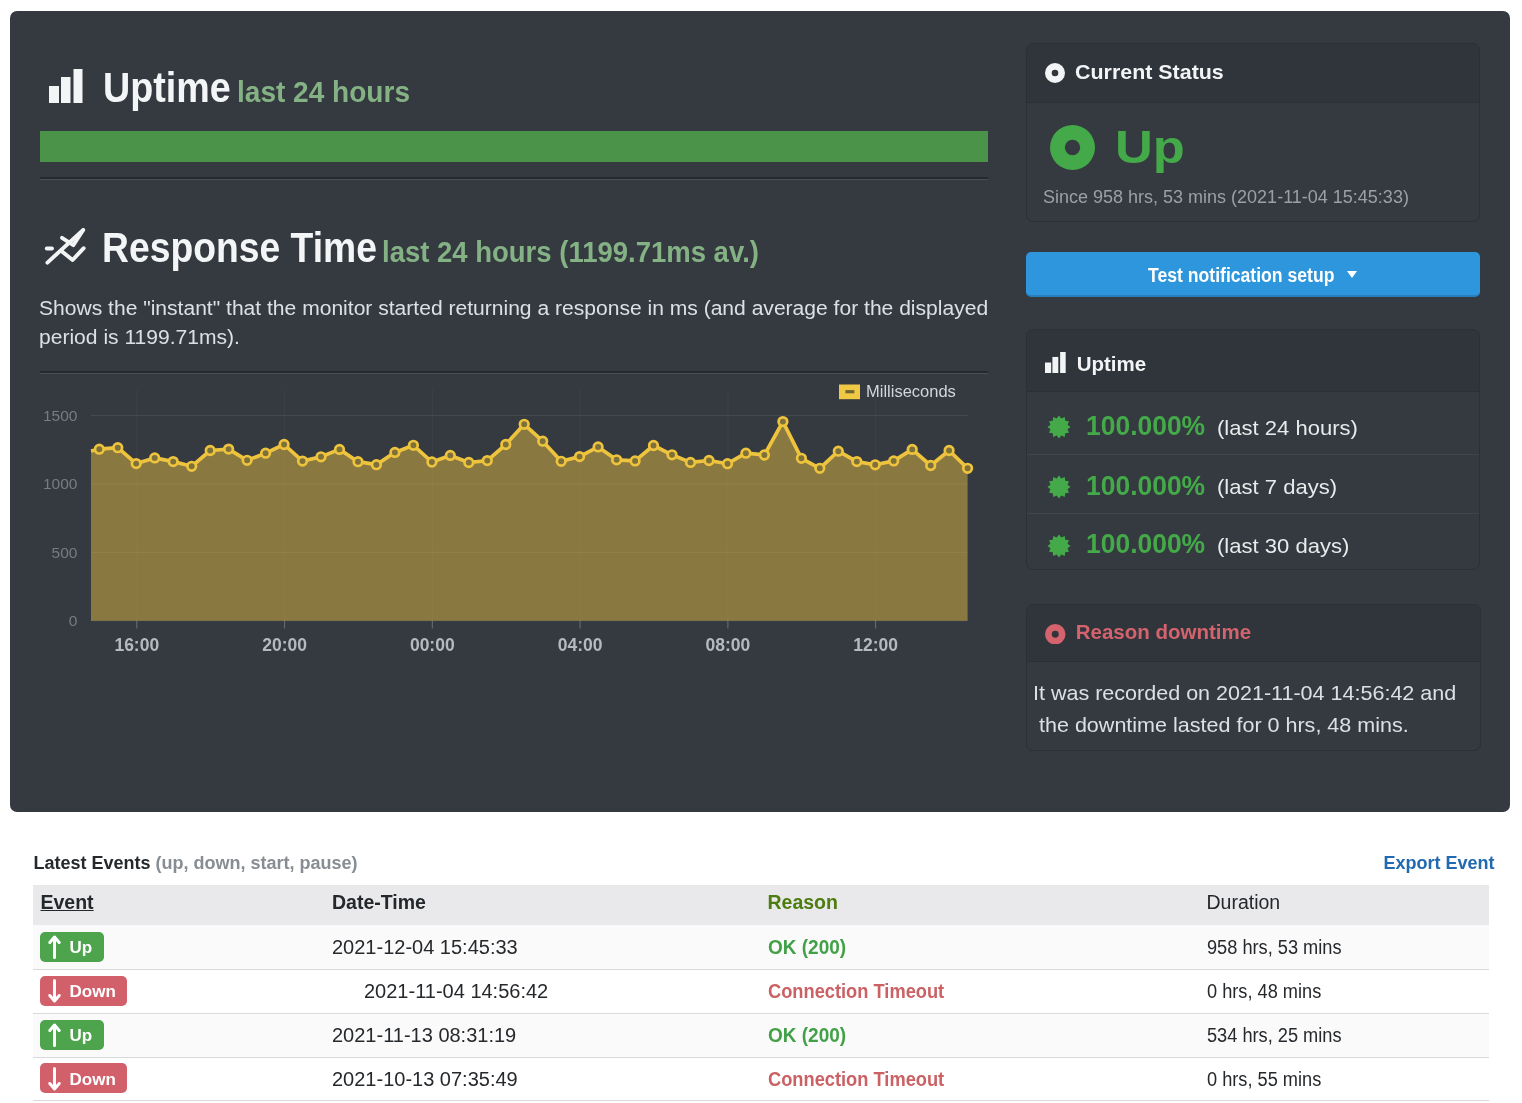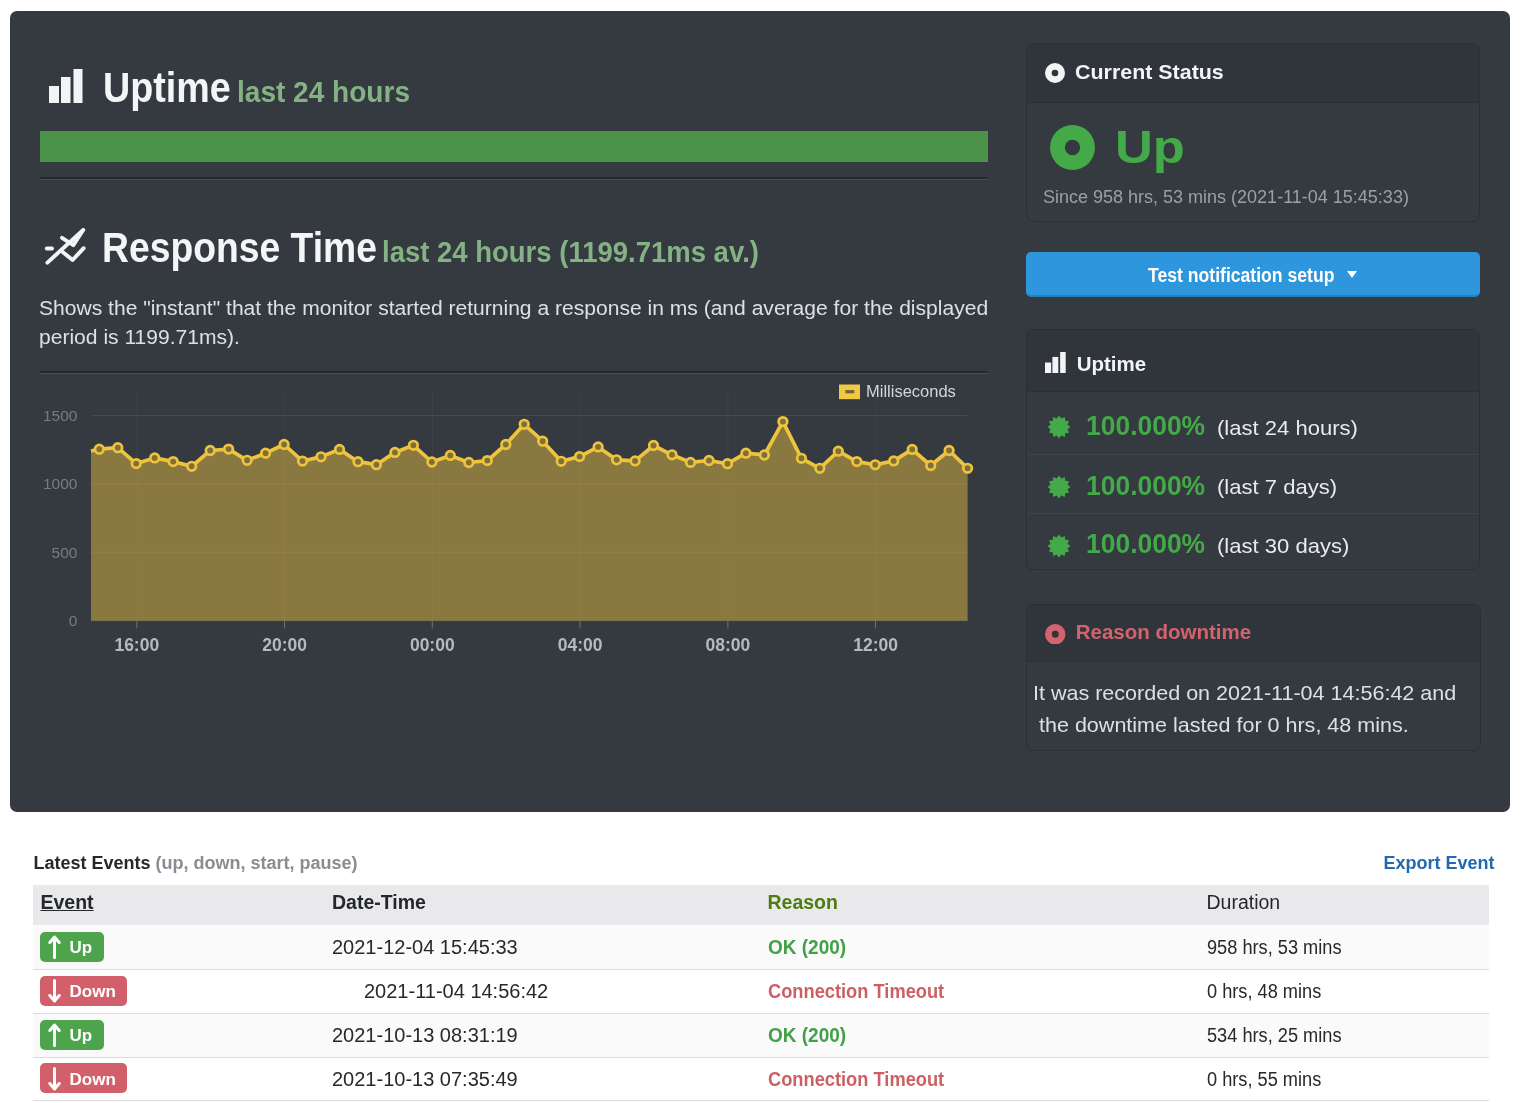--- a/index.html
+++ b/index.html
@@ -209,21 +209,21 @@
 <div style="position:absolute;left:767.5px;top:981.1px;font-size:20px;line-height:20px;color:#cb6164;white-space:nowrap;font-weight:bold;transform:scaleX(0.913);transform-origin:0 50%;">Connection Timeout</div>
 <div style="position:absolute;left:1206.5px;top:981.1px;font-size:20px;line-height:20px;color:#26292c;white-space:nowrap;transform:scaleX(0.91);transform-origin:0 50%;">0 hrs, 48 mins</div>
 <div class="abs" style="left:39.5px;top:1019.5px;width:64.5px;height:30px;background:#4da44d;border-radius:5px;"></div>
 <svg class="abs" style="left:48px;top:1022.7px" width="13" height="24" viewBox="0 0 13 24">
     <g stroke="#fff" stroke-width="3" fill="none" stroke-linecap="round" stroke-linejoin="round">
       <path d="M6.5,22.5 L6.5,2.5"></path>
       <path d="M1.8,7.5 L6.5,2 L11.2,7.5"></path>
     </g>
   </svg>
 <div class="abs" style="left:69.5px;top:1026.7px;font-size:17px;line-height:17px;font-weight:bold;color:#fff;">Up</div>
-<div style="position:absolute;left:332px;top:1024.9px;font-size:20px;line-height:20px;color:#26292c;white-space:nowrap;">2021-10-13 08:31:19</div>
+<div style="position:absolute;left:332px;top:1024.9px;font-size:20px;line-height:20px;color:#26292c;white-space:nowrap;">2021-11-13 08:31:19</div>
 <div style="position:absolute;left:767.5px;top:1024.9px;font-size:20px;line-height:20px;color:#42a047;white-space:nowrap;font-weight:bold;transform:scaleX(0.95);transform-origin:0 50%;">OK (200)</div>
 <div style="position:absolute;left:1206.5px;top:1024.9px;font-size:20px;line-height:20px;color:#26292c;white-space:nowrap;transform:scaleX(0.91);transform-origin:0 50%;">534 hrs, 25 mins</div>
 <div class="abs" style="left:39.5px;top:1063.3px;width:87px;height:30px;background:#d2606a;border-radius:5px;"></div>
 <svg class="abs" style="left:48px;top:1066.5px" width="13" height="24" viewBox="0 0 13 24">
     <g stroke="#fff" stroke-width="3" fill="none" stroke-linecap="round" stroke-linejoin="round">
       <path d="M6.5,1.5 L6.5,21.5"></path>
       <path d="M1.8,16.5 L6.5,22 L11.2,16.5"></path>
     </g>
   </svg>
 <div class="abs" style="left:69.5px;top:1070.5px;font-size:17px;line-height:17px;font-weight:bold;color:#fff;">Down</div>

